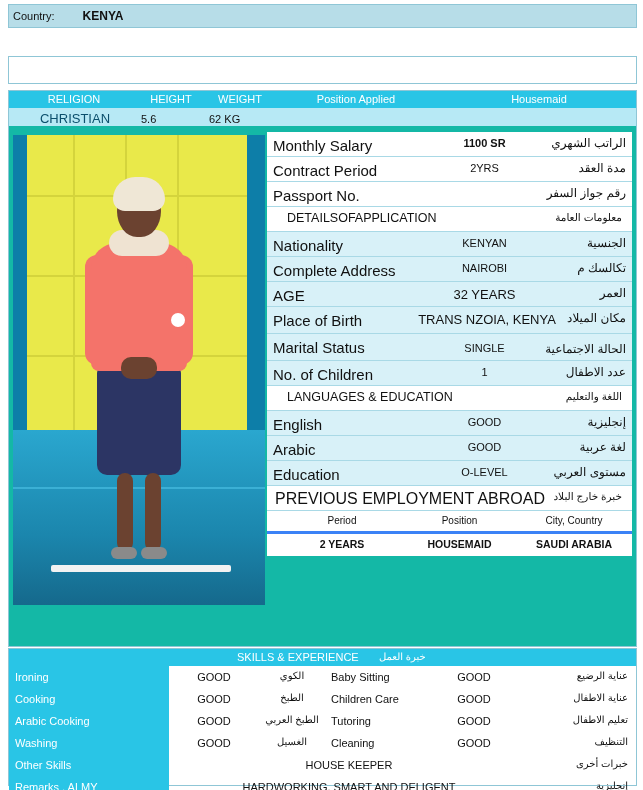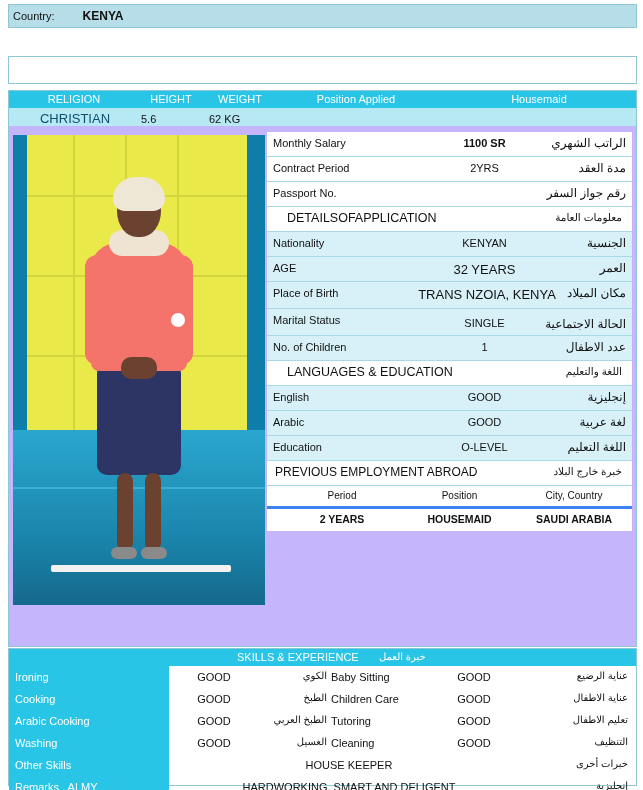--- a/index.html
+++ b/index.html
@@ -30,21 +30,21 @@
   .fullname-text{margin-left:8px;color:#c00000;font-weight:bold;font-size:13px;}
 
   .blank-bar{
     position:absolute;left:8px;top:56px;width:627px;height:26px;
     background:#ffffff;border:1px solid #8fc6d6;
   }
 
   
   .main{
     position:absolute;left:8px;top:90px;width:627px;height:555px;
-    background:#c4b5fd;border:1px solid #8fc6d6;
+    background:#14b8a6;border:1px solid #8fc6d6;
   }
 
   
   .hdr{
     position:absolute;left:0;top:0;width:627px;height:17px;
     background:#29c5e6;color:#ffffff;font-size:11px;
   }
   .hdr span{position:absolute;top:2px;text-align:center;display:block;}
   .h-religion{left:10px;width:110px;}
   .h-height{left:132px;width:60px;}
@@ -85,21 +85,21 @@
   .ph-legR{position:absolute;left:132px;top:338px;width:16px;height:78px;background:#6b4230;border-radius:8px;}
   .ph-shoeL{position:absolute;left:98px;top:412px;width:26px;height:12px;background:#8a8a8a;border-radius:6px;}
   .ph-shoeR{position:absolute;left:128px;top:412px;width:26px;height:12px;background:#8a8a8a;border-radius:6px;}
   .ph-badge{position:absolute;left:158px;top:178px;width:14px;height:14px;background:#fff;border-radius:50%;}
   .ph-neck{position:absolute;left:112px;top:96px;width:28px;height:16px;background:#6b4230;}
 
   
   .rcol{position:absolute;left:258px;top:41px;width:365px;}
   .row{position:relative;height:24px;border-bottom:1px solid #a9d9e6;}
   .row.tall{height:26px;}
-  .row .lbl{position:absolute;left:6px;top:5px;font-size:11px;color:#111;}
+  .row .lbl{position:absolute;left:6px;top:5px;font-size:15px;color:#111;}
   .row .val{position:absolute;left:150px;top:5px;width:135px;text-align:center;font-size:11px;color:#111;}
   .row .val.bold{font-weight:bold;}
   .row .ar{position:absolute;right:6px;top:4px;font-size:12px;color:#111;direction:rtl;}
   .row.blue{background:#d8f1f8;}
   .row.white{background:#ffffff;}
   .secrow{position:relative;height:24px;background:#ffffff;border-bottom:1px solid #a9d9e6;}
   .secrow .sec-title{position:absolute;left:20px;top:4px;font-size:12.5px;color:#111;}
   .secrow .sec-ar{position:absolute;right:10px;top:4px;font-size:10.5px;color:#111;direction:rtl;}
   .row .val.big{font-size:13px;}
 
@@ -116,21 +116,21 @@
   .skills{
     position:absolute;left:8px;top:648px;width:627px;height:136px;
     border:1px solid #8fc6d6;background:#ffffff;
   }
   .sk-hdr{position:relative;height:17px;background:#29c5e6;color:#fff;}
   .sk-hdr .t{position:absolute;left:228px;top:2px;font-size:11px;}
   .sk-hdr .a{position:absolute;left:370px;top:2px;font-size:10px;direction:rtl;}
   .sk-row{position:relative;height:22px;}
   .sk-left-label{position:absolute;left:6px;top:5px;font-size:11px;color:#ffffff;}
   .sk-left-val{position:absolute;left:170px;top:5px;width:70px;text-align:center;font-size:11px;color:#111;}
-  .sk-mid-ar{position:absolute;left:248px;top:4px;width:70px;font-size:10px;color:#111;direction:rtl;}
+  .sk-mid-ar{position:absolute;left:248px;top:4px;width:70px;text-align:center;font-size:10px;color:#111;direction:rtl;}
   .sk-mid-label{position:absolute;left:322px;top:5px;font-size:11px;color:#111;}
   .sk-right-val{position:absolute;left:430px;top:5px;width:70px;text-align:center;font-size:11px;color:#111;}
   .sk-right-ar{position:absolute;right:8px;top:4px;font-size:10px;color:#111;direction:rtl;}
   .sk-left-col{position:absolute;left:0;top:0;width:160px;height:22px;background:#29c5e6;}
   .sk-wide-val{position:absolute;left:170px;top:5px;width:340px;text-align:center;font-size:11px;color:#111;font-weight:normal;}
 </style>
 </head>
 <body>
 
 <div class="page">
@@ -208,20 +208,25 @@
         <span class="sec-title">DETAILSOFAPPLICATION</span>
         <span class="sec-ar">معلومات العامة</span>
       </div>
 
       <div class="row blue">
         <span class="lbl">Nationality</span>
         <span class="val">KENYAN</span>
         <span class="ar">الجنسية</span>
       </div>
       <div class="row blue">
+        <span class="lbl">Complete Address</span>
+        <span class="val">NAIROBI</span>
+        <span class="ar">تكالسك م</span>
+      </div>
+      <div class="row blue">
         <span class="lbl">AGE</span>
         <span class="val big">32 YEARS</span>
         <span class="ar">العمر</span>
       </div>
       <div class="row blue tall">
         <span class="lbl">Place of Birth</span>
         <span class="val big" style="left:120px;width:200px;">TRANS NZOIA, KENYA</span>
         <span class="ar">مكان الميلاد</span>
       </div>
       <div class="row blue tall">
@@ -246,25 +251,25 @@
         <span class="ar">إنجليزية</span>
       </div>
       <div class="row blue">
         <span class="lbl">Arabic</span>
         <span class="val">GOOD</span>
         <span class="ar">لغة عربية</span>
       </div>
       <div class="row blue">
         <span class="lbl">Education</span>
         <span class="val">O-LEVEL</span>
-        <span class="ar">اللغة التعليم</span>
+        <span class="ar">مستوى العربي</span>
       </div>
 
       <div class="secrow">
-        <span class="sec-title" style="left:8px;font-size:12px;">PREVIOUS  EMPLOYMENT  ABROAD</span>
+        <span class="sec-title" style="left:8px;font-size:16px;">PREVIOUS  EMPLOYMENT  ABROAD</span>
         <span class="sec-ar">خبرة خارج البلاد</span>
       </div>
 
       <div class="pe-head">
         <span class="pe-c1">Period</span>
         <span class="pe-c2">Position</span>
         <span class="pe-c3">City, Country</span>
       </div>
       <div class="pe-row">
         <span class="pe-c1">2 YEARS</span>

